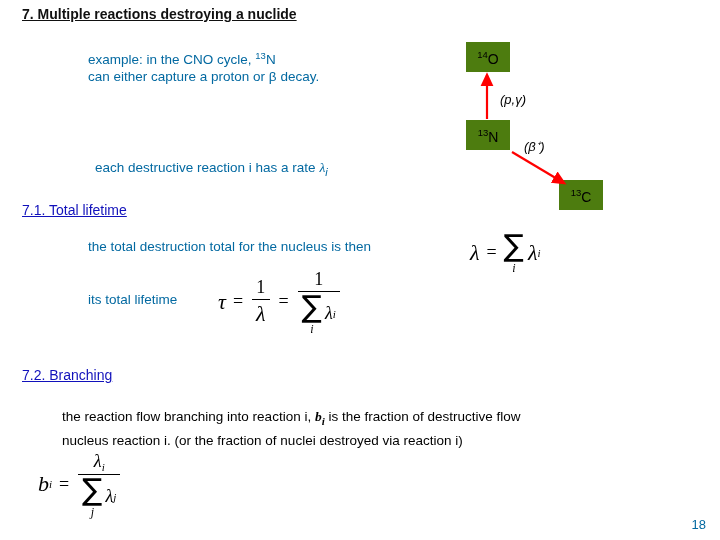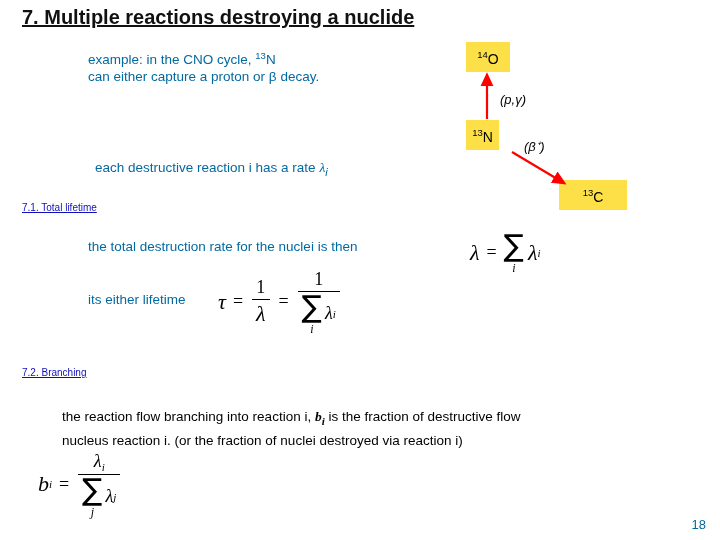--- a/index.html
+++ b/index.html
@@ -18,21 +18,21 @@
   .slide {
     position: relative;
     width: 720px;
     height: 540px;
   }
   
   .title {
     position: absolute;
     left: 22px;
     top: 6px;
-    font-size: 20px;
+    font-size: 14px;
     font-weight: bold;
     color: #111111;
     text-decoration: underline;
     white-space: nowrap;
   }
   
   .txt {
     position: absolute;
     font-size: 13.5px;
     color: #0369a1;
@@ -43,21 +43,21 @@
   .example {
     left: 48px;
     top: 46px;
   }
   .rate-line {
     left: 55px;
     top: 159px;
   }
   .section {
     position: absolute;
-    font-size: 10px;
+    font-size: 14px;
     color: #1111bb;
     text-decoration: underline;
     white-space: nowrap;
   }
   .sec71 { left: 22px; top: 202px; }
   .sec72 { left: 22px; top: 367px; }
   .total-destr { left: 48px; top: 238px; }
   .its-total { left: 48px; top: 291px; }
   .branch-text {
     position: absolute;
@@ -70,30 +70,30 @@
     margin-top: 8px;
   }
   .sup {
     font-size: 9.5px;
     vertical-align: super;
   }
   .ital { font-family: "Liberation Serif", serif; font-style: italic; }
   
   .nuc-box {
     position: absolute;
-    background: #fde047;
+    background: #4d7c0f;
     color: #000000;
     font-size: 14px;
     text-align: center;
     line-height: 26px;
     white-space: nowrap;
   }
   .box-14o { left: 466px; top: 42px; width: 44px; height: 30px; }
-  .box-13n { left: 466px; top: 120px; width: 33px; height: 30px; }
-  .box-13c { left: 559px; top: 180px; width: 68px; height: 30px; }
+  .box-13n { left: 466px; top: 120px; width: 44px; height: 30px; }
+  .box-13c { left: 559px; top: 180px; width: 44px; height: 30px; }
   .nuc-box .mass { font-size: 9.5px; vertical-align: super; }
   
   .rxn-label {
     position: absolute;
     font-size: 13px;
     white-space: nowrap;
     font-style: italic;
   }
   .lbl-pg { left: 500px; top: 92px; }
   .lbl-beta { left: 524px; top: 137px; }
@@ -180,22 +180,22 @@
   <div class="txt example">
     <span><span>example: in the CNO cycle, </span><span class="sup">13</span><span>N</span></span><br>
     <span>can either capture a proton or β decay.</span>
   </div>
 
   <div class="txt rate-line">
     <span>each destructive reaction i has a rate </span><span class="ital">λ</span><span class="subi">i</span>
   </div>
 
   <div class="section sec71">7.1. Total lifetime</div>
-  <div class="txt total-destr">the total destruction rate for the nuclei is then</div>
-  <div class="txt its-total">its either lifetime</div>
+  <div class="txt total-destr">the total destruction total for the nucleus is then</div>
+  <div class="txt its-total">its total lifetime</div>
 
   <div class="section sec72">7.2. Branching</div>
 
   <div class="branch-text">
     <span>the reaction flow branching into reaction i, </span><b class="ital">b</b><b class="ital subi">i</b><span> is the fraction of destructive flow</span><br>
     <span>nucleus reaction i. (or the fraction of nuclei destroyed via reaction i)</span>
   </div>
 
   <div class="nuc-box box-14o">
     <span class="mass">14</span><span>O</span>

